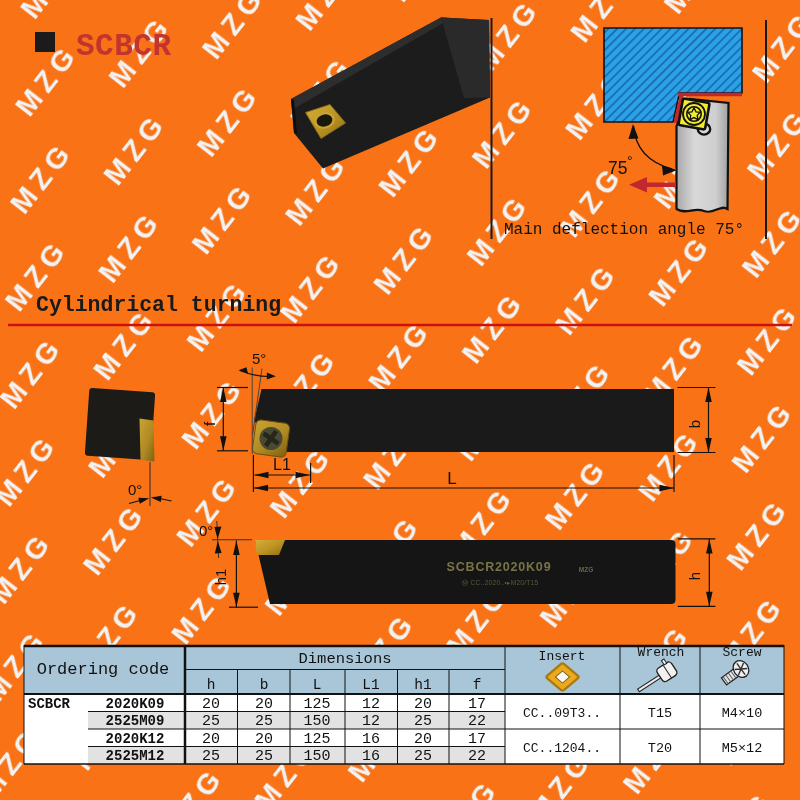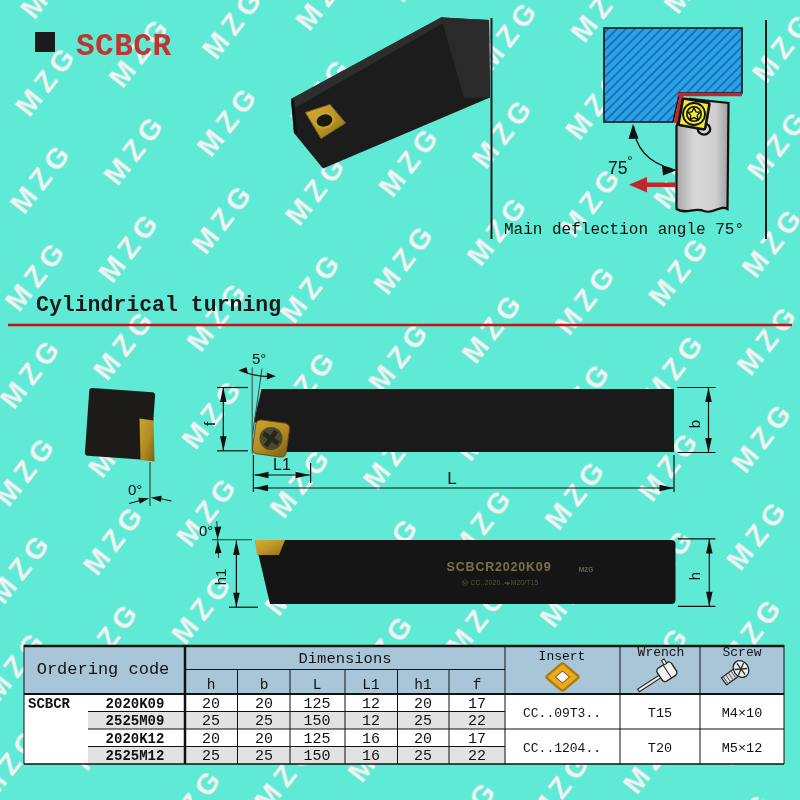--- a/index.html
+++ b/index.html
@@ -1,16 +1,16 @@
 <!DOCTYPE html>
 <html><head>
 <meta charset="utf-8">
 <style>
 html,body{margin:0;padding:0}
-.page{position:relative;width:800px;height:800px;background:#5eead4;overflow:hidden;font-family:"Liberation Sans",sans-serif}
+.page{position:relative;width:800px;height:800px;background:#f97316;overflow:hidden;font-family:"Liberation Sans",sans-serif}
 </style>
 </head>
 <body>
 <div class="page">
 <svg width="800" height="800" viewBox="0 0 800 800">
 <defs>
 <pattern id="wm" width="160" height="112" patternUnits="userSpaceOnUse" patternTransform="rotate(-52)">
   <text x="5" y="40" font-family="Liberation Sans, sans-serif" font-weight="bold" font-size="29" letter-spacing="6" fill="#f2f2f2">MZG</text>
   <text x="85" y="96" font-family="Liberation Sans, sans-serif" font-weight="bold" font-size="29" letter-spacing="6" fill="#f2f2f2">MZG</text>
 </pattern>

